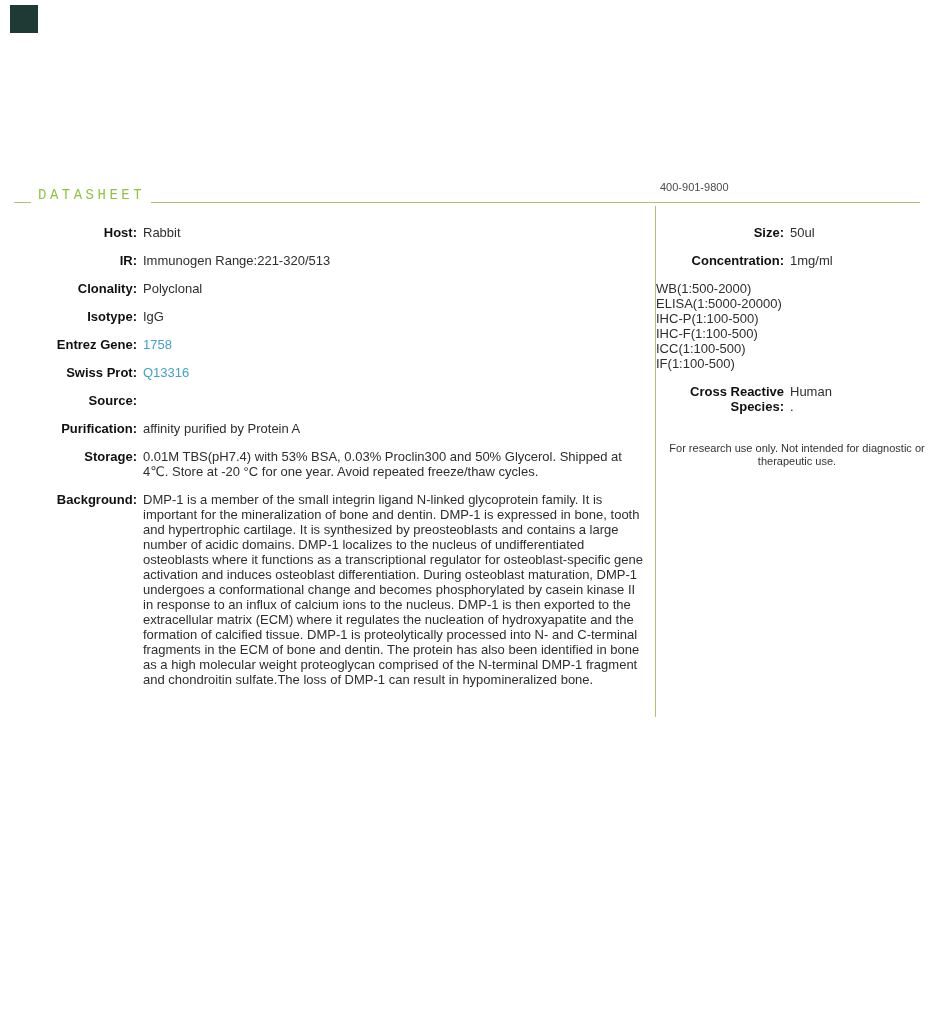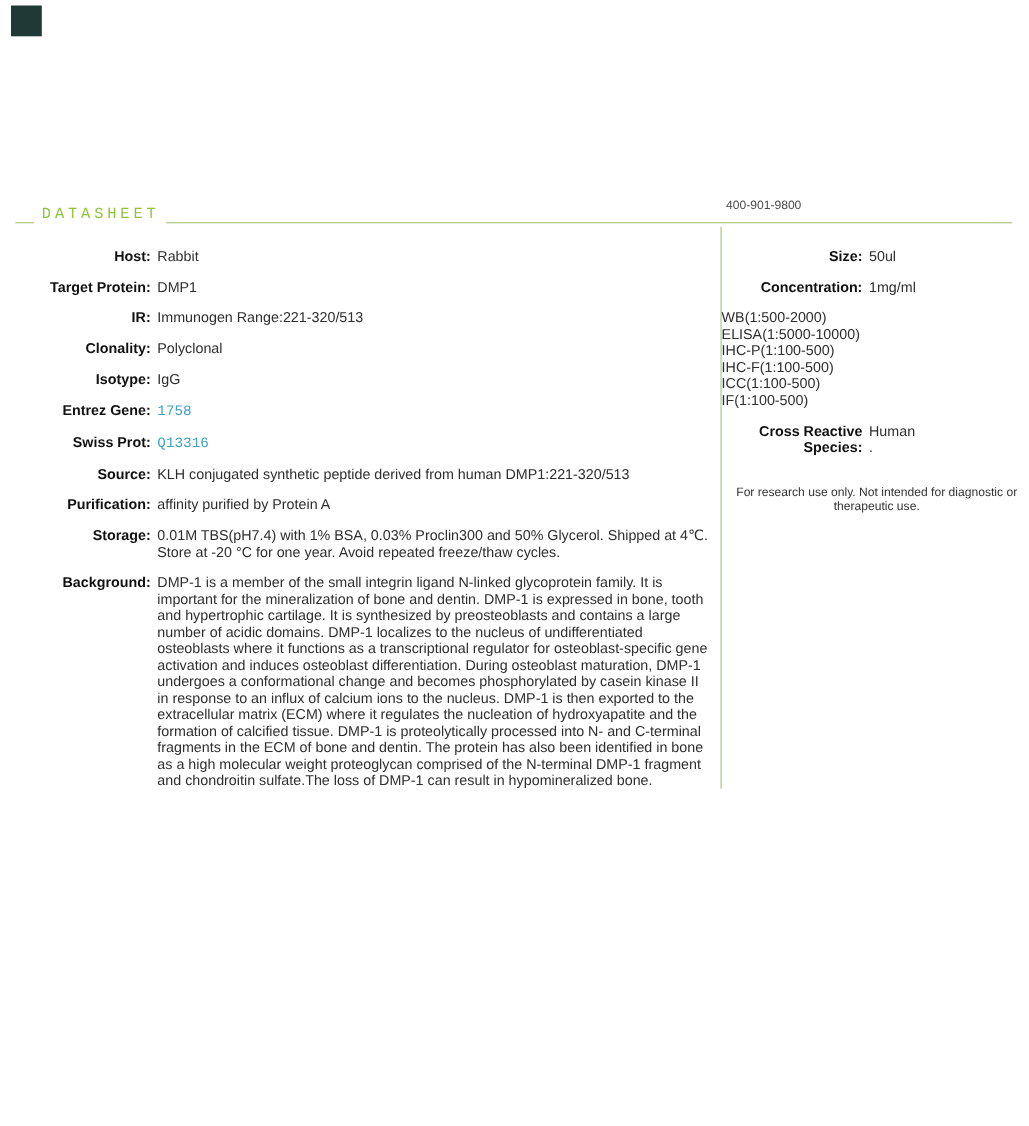--- a/index.html
+++ b/index.html
@@ -87,21 +87,20 @@
   .right-col .field-label { flex: 0 0 106px; }
   .field-value {
     flex: 1;
     color: #2e2e2e;
   }
   .left-col .field-value { max-width: 521px; }
   .link {
     color: #3fa2c6;
     text-decoration: none;
     cursor: pointer;
-    font-family: Liberation Mono, monospace;
   }
   .app-line, .cr-line { line-height: 15px; }
   .disclaimer {
     margin-top: 28px;
     margin-left: 10px;
     width: 262px;
     font-size: 11px;
     line-height: 13px;
     color: #333333;
     text-align: center;
@@ -124,24 +123,20 @@
 
   <div class="divider-v"></div>
 
   <div class="left-col">
 
     <div class="field-row">
       <div class="field-label">Host:</div>
       <div class="field-value">Rabbit</div>
     </div>
 
-    <div class="field-row">
-      <div class="field-label">Target Protein:</div>
-      <div class="field-value">DMP1</div>
-    </div>
 
     <div class="field-row">
       <div class="field-label">IR:</div>
       <div class="field-value">Immunogen Range:221-320/513</div>
     </div>
 
     <div class="field-row">
       <div class="field-label">Clonality:</div>
       <div class="field-value">Polyclonal</div>
     </div>
@@ -156,31 +151,30 @@
       <div class="field-value"><a class="link"><span>1758</span></a></div>
     </div>
 
     <div class="field-row">
       <div class="field-label">Swiss Prot:</div>
       <div class="field-value"><a class="link"><span>Q13316</span></a></div>
     </div>
 
     <div class="field-row">
       <div class="field-label">Source:</div>
-      <div class="field-value">KLH conjugated synthetic peptide derived from human DMP1:221-320/513</div>
     </div>
 
     <div class="field-row">
       <div class="field-label">Purification:</div>
       <div class="field-value">affinity purified by Protein A</div>
     </div>
 
     <div class="field-row">
       <div class="field-label">Storage:</div>
-      <div class="field-value">0.01M TBS(pH7.4) with 1% BSA, 0.03% Proclin300 and 50% Glycerol. Shipped at 4℃. Store at -20 °C for one year. Avoid repeated freeze/thaw cycles.</div>
+      <div class="field-value">0.01M TBS(pH7.4) with 53% BSA, 0.03% Proclin300 and 50% Glycerol. Shipped at 4℃. Store at -20 °C for one year. Avoid repeated freeze/thaw cycles.</div>
     </div>
 
     <div class="field-row">
       <div class="field-label">Background:</div>
       <div class="field-value">DMP-1 is a member of the small integrin ligand N-linked glycoprotein family. It is important for the mineralization of bone and dentin. DMP-1 is expressed in bone, tooth and hypertrophic cartilage. It is synthesized by preosteoblasts and contains a large number of acidic domains. DMP-1 localizes to the nucleus of undifferentiated osteoblasts where it functions as a transcriptional regulator for osteoblast-specific gene activation and induces osteoblast differentiation. During osteoblast maturation, DMP-1 undergoes a conformational change and becomes phosphorylated by casein kinase II in response to an influx of calcium ions to the nucleus. DMP-1 is then exported to the extracellular matrix (ECM) where it regulates the nucleation of hydroxyapatite and the formation of calcified tissue. DMP-1 is proteolytically processed into N- and C-terminal fragments in the ECM of bone and dentin. The protein has also been identified in bone as a high molecular weight proteoglycan comprised of the N-terminal DMP-1 fragment and chondroitin sulfate.The loss of DMP-1 can result in hypomineralized bone.</div>
     </div>
 
   </div>
 
   <div class="right-col">
@@ -191,21 +185,21 @@
     </div>
 
     <div class="field-row">
       <div class="field-label">Concentration:</div>
       <div class="field-value">1mg/ml</div>
     </div>
 
     <div class="field-row">
       <div class="field-value">
         <div class="app-line">WB(1:500-2000)</div>
-        <div class="app-line">ELISA(1:5000-10000)</div>
+        <div class="app-line">ELISA(1:5000-20000)</div>
         <div class="app-line">IHC-P(1:100-500)</div>
         <div class="app-line">IHC-F(1:100-500)</div>
         <div class="app-line">ICC(1:100-500)</div>
         <div class="app-line">IF(1:100-500)</div>
       </div>
     </div>
 
     <div class="field-row">
       <div class="field-label">Cross Reactive Species:</div>
       <div class="field-value">

